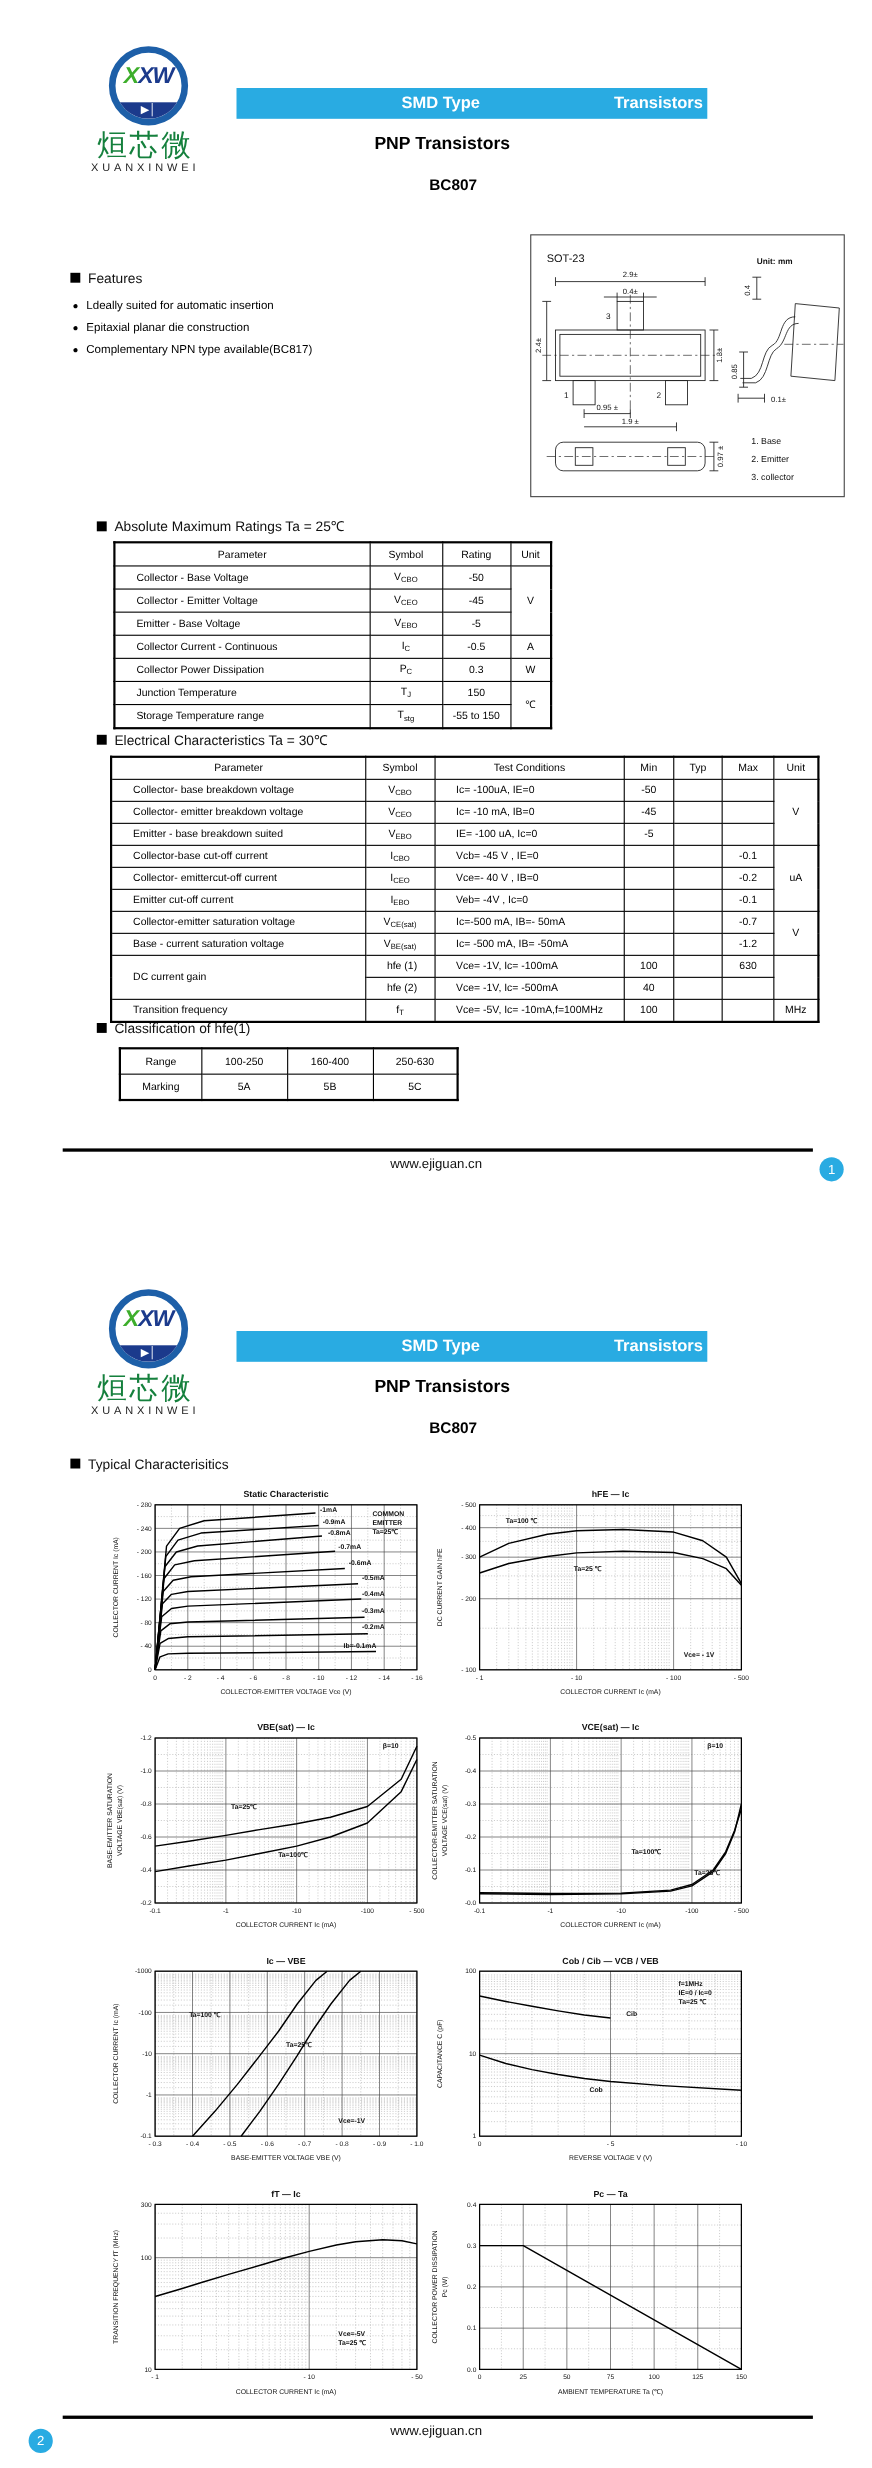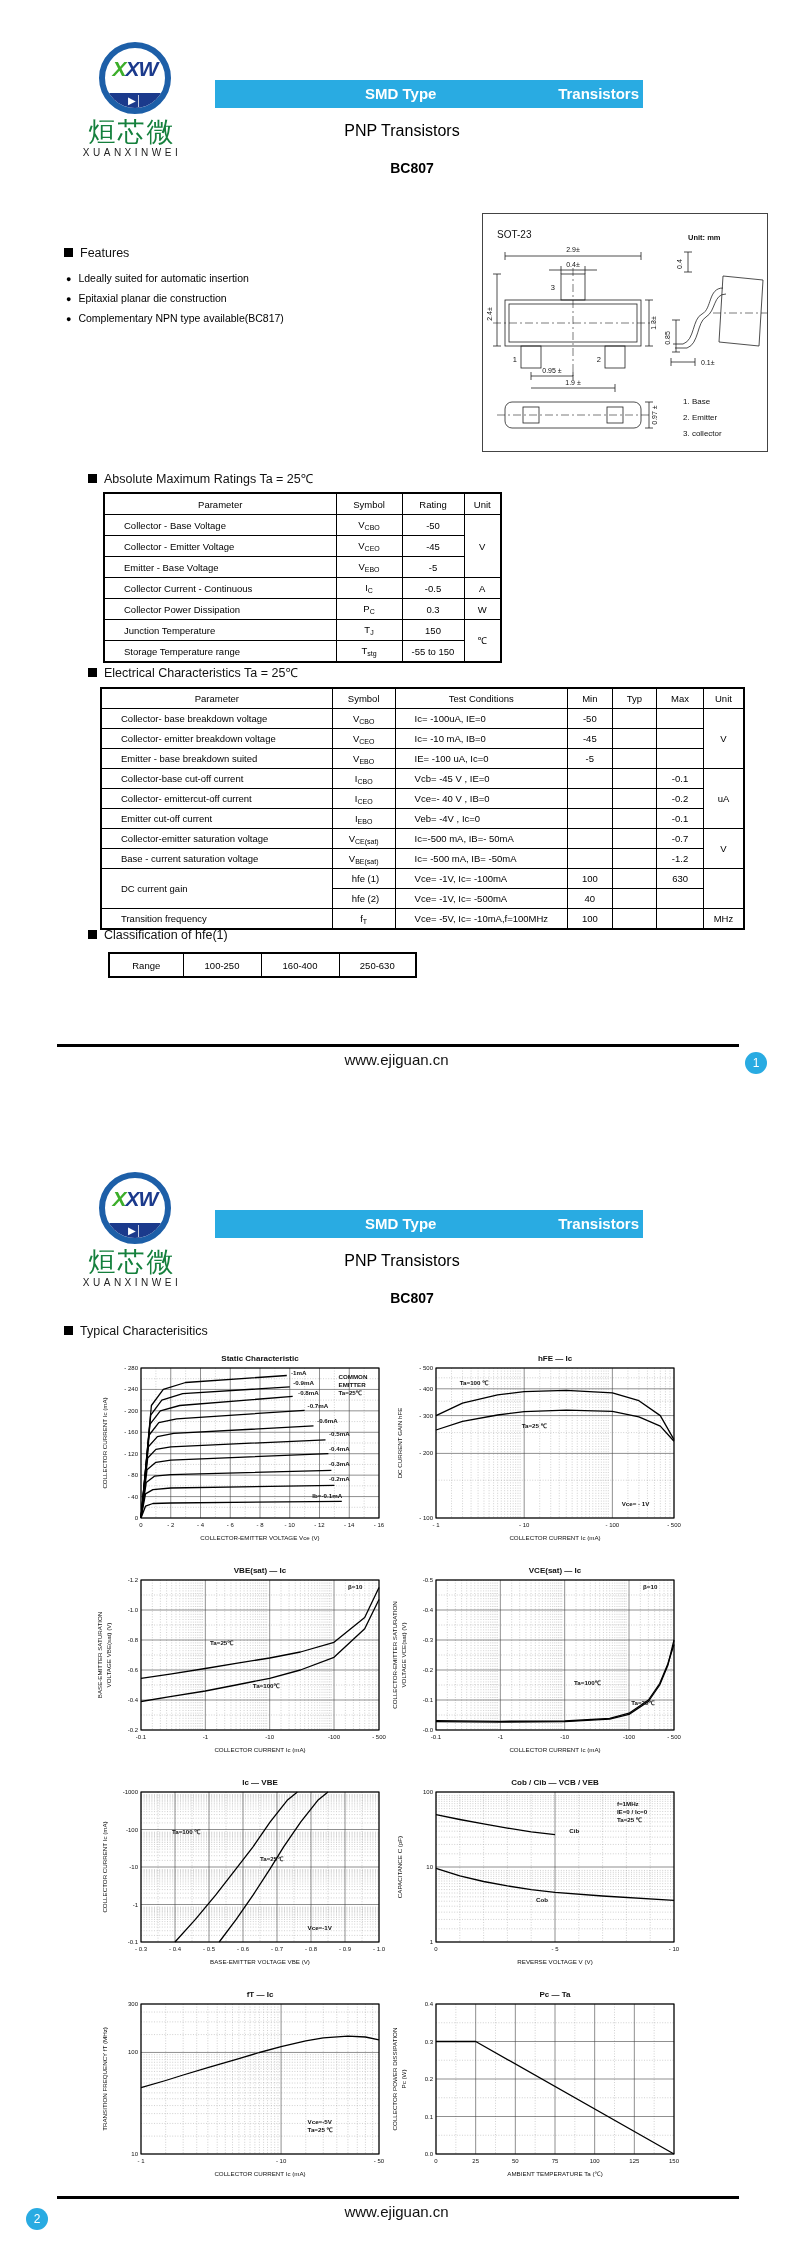--- a/index.html
+++ b/index.html
@@ -13,39 +13,39 @@
             color:#1b3a8c;letter-spacing:-1px}
   .logo-band{position:absolute;left:0;right:0;bottom:0;height:15px;background:#1b3a8c;
              color:#fff;font-size:10px;line-height:15px;text-align:center}
   .logo-cn{width:150px;text-align:center;font-size:27px;font-weight:normal;letter-spacing:2px;color:#15803d}
   .logo-en{width:150px;text-align:center;font-size:10px;letter-spacing:3.5px;color:#222}
   .green-tick{color:#3dae2b;font-weight:bold}
   
   .banner{width:428px;height:28px;background:var(--accent,#29ABE2);color:#fff;font-weight:bold}
   .banner .bl{position:absolute;left:150px;top:5px;font-size:15px}
   .banner .br{position:absolute;right:4px;top:5px;font-size:15px}
-  .doc-title{width:380px;text-align:center;font-size:16px;font-weight:normal}
+  .doc-title{width:380px;text-align:center;font-size:16px;font-weight:bold}
   .doc-part{width:380px;text-align:center;font-size:14px;font-weight:bold}
   
   .sec-head{font-size:12.5px;color:#111}
   .sq{display:inline-block;width:9px;height:9px;background:#000;margin-right:7px}
   .bullet{font-size:10.5px}
   .bullet .dot{font-size:9px;margin-right:7px}
   
   table{border-collapse:collapse;border:2px solid #000;table-layout:fixed}
   td,th{border:1px solid #000;font-size:9.5px;font-weight:normal;text-align:center;
         padding:1px 4px;height:17px;overflow:hidden}
   .abs-table td{height:18px}
   td.pl{text-align:left;padding-left:19px}
   .sub{font-size:7px;vertical-align:-2px}
   
   .pkg-box{border:1px solid #444;background:#fff}
   
   .rule{height:3px;background:#000}
-  .url{width:793px;text-align:center;font-size:15px;color:#111}
+  .url{width:793px;text-align:center;font-size:12px;color:#111}
   .badge{width:22px;height:22px;border-radius:50%;background:var(--accent,#29ABE2);
          color:#fff;font-size:12px;line-height:22px;text-align:center}
   svg text{font-family:"Liberation Sans",sans-serif}
 </style>
 </head>
 <body>
 
 <div>
 
   <div class="abs" style="left:99px;top:42px">
@@ -206,21 +206,21 @@
         </tr>
     <tr>
           <td class="pl">Storage Temperature range</td>
           <td><span>T</span><span class="sub">stg</span></td>
           <td>-55 to 150</td>
         </tr>
   </tbody>
     </table>
 
   <div class="abs sec-head" style="left:88px;top:664px">
-    <span class="sq"></span><span>Electrical Characteristics Ta = 25℃</span>
+    <span class="sq"></span><span>Electrical Characteristics Ta = 30℃</span>
   </div>
   <table class="abs" style="left:100px;top:687px;width:645px">
     <colgroup>
         <col style="width:228px">
         <col style="width:62px">
         <col style="width:170px">
         <col style="width:44px">
         <col style="width:44px">
         <col style="width:46px">
         <col style="width:40px">
@@ -339,20 +339,26 @@
         <col style="width:78px">
         <col style="width:78px">
         <col style="width:77px">
       </colgroup>
     <tbody>
     <tr>
           <td style="height:20px">Range</td>
           <td>100-250</td>
           <td>160-400</td>
           <td>250-630</td>
+        </tr>
+    <tr>
+          <td style="height:20px">Marking</td>
+          <td>5A</td>
+          <td>5B</td>
+          <td>5C</td>
         </tr>
   </tbody>
     </table>
 
   <div class="abs rule" style="left:57px;top:1044px;width:682px"></div>
   <div class="abs url" style="left:0;top:1051px">www.ejiguan.cn</div>
   <div class="abs badge" style="left:745px;top:1052px">1</div>
 </div>
 
 <div>

